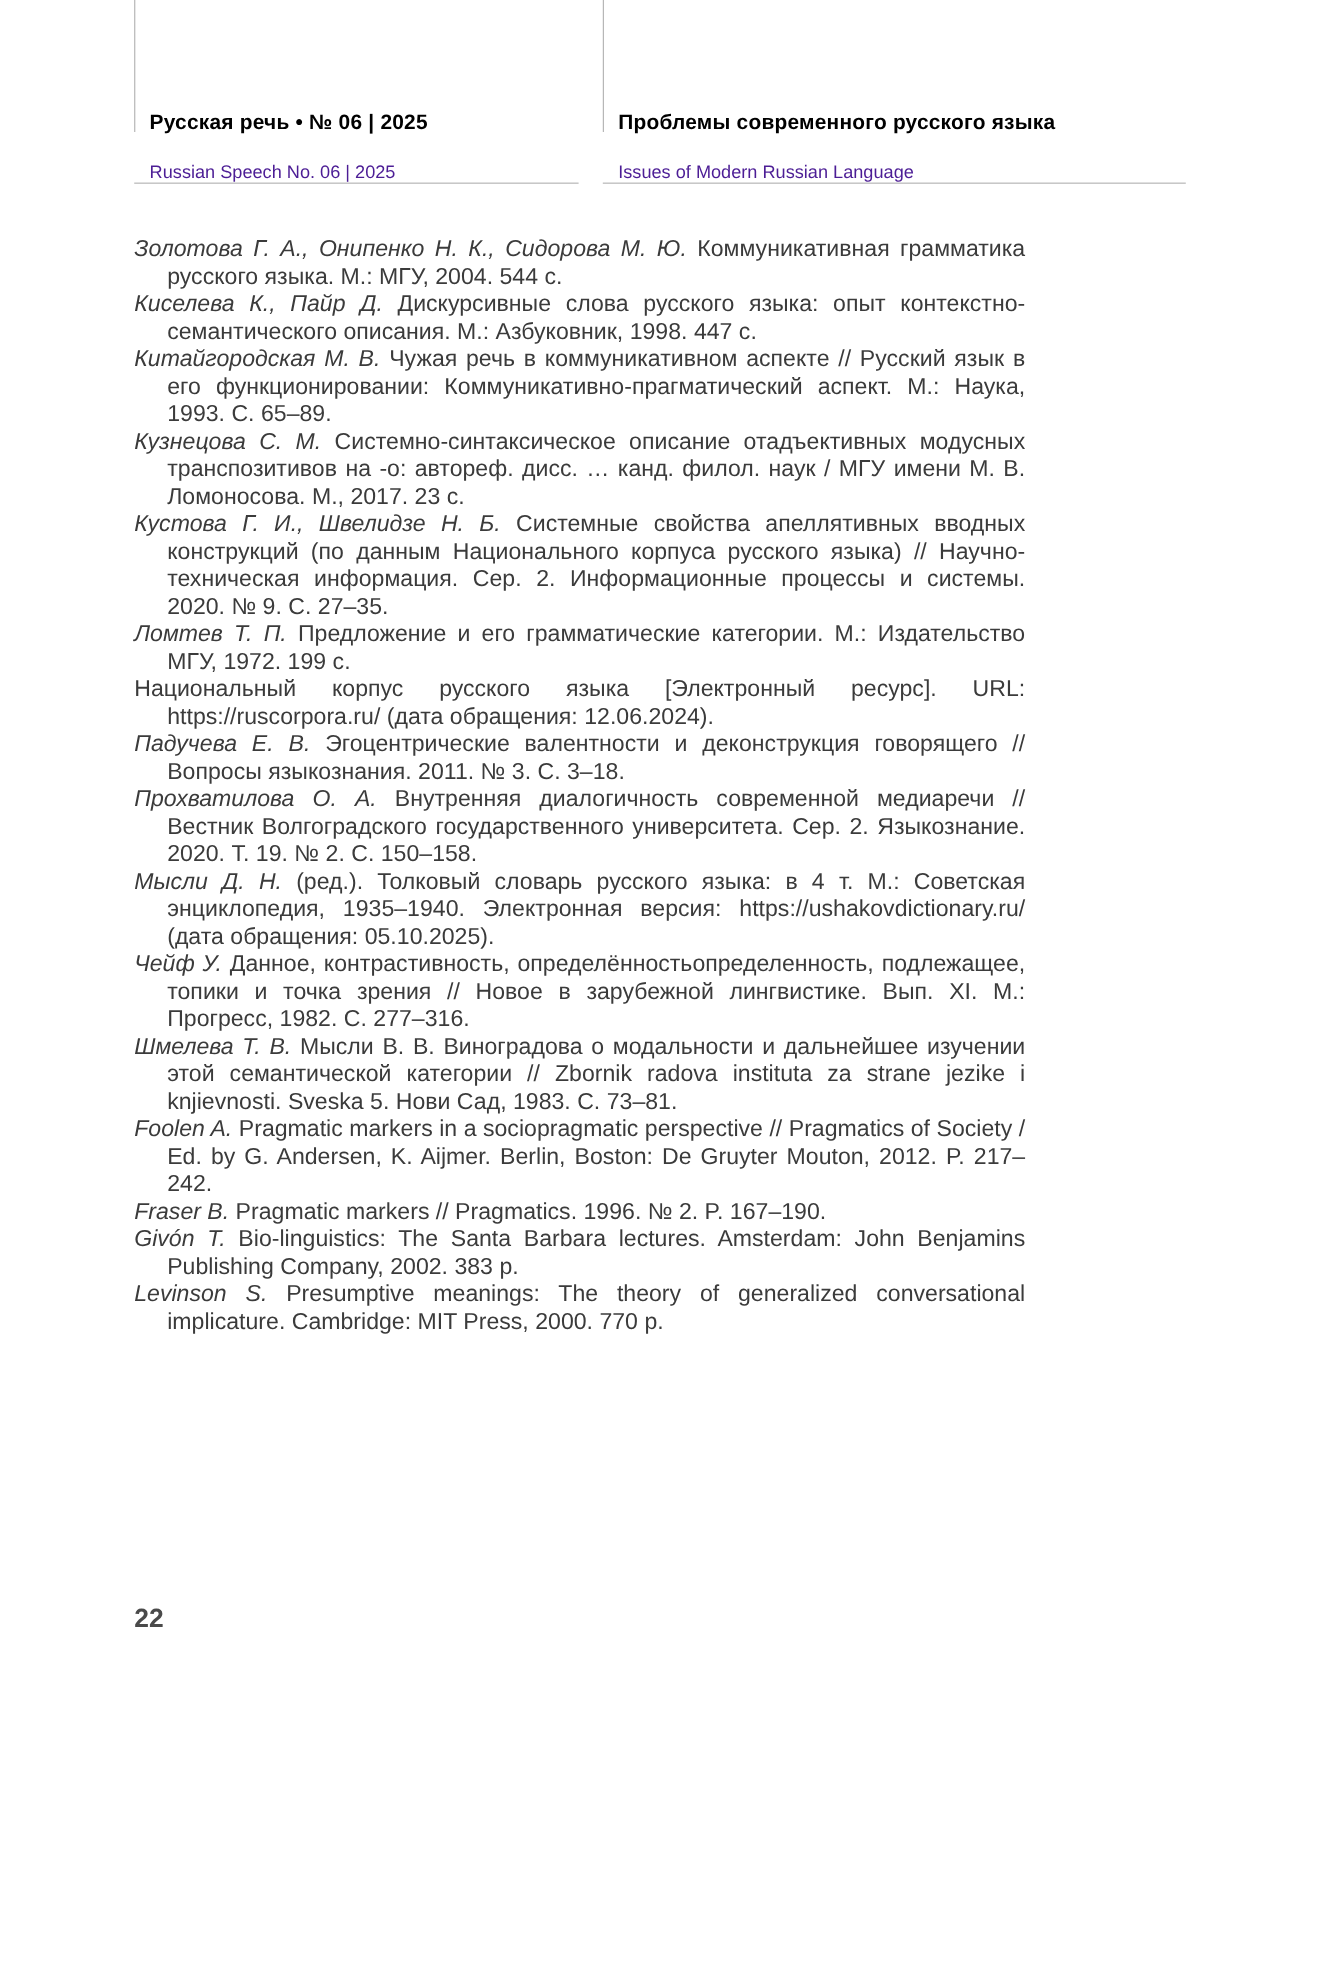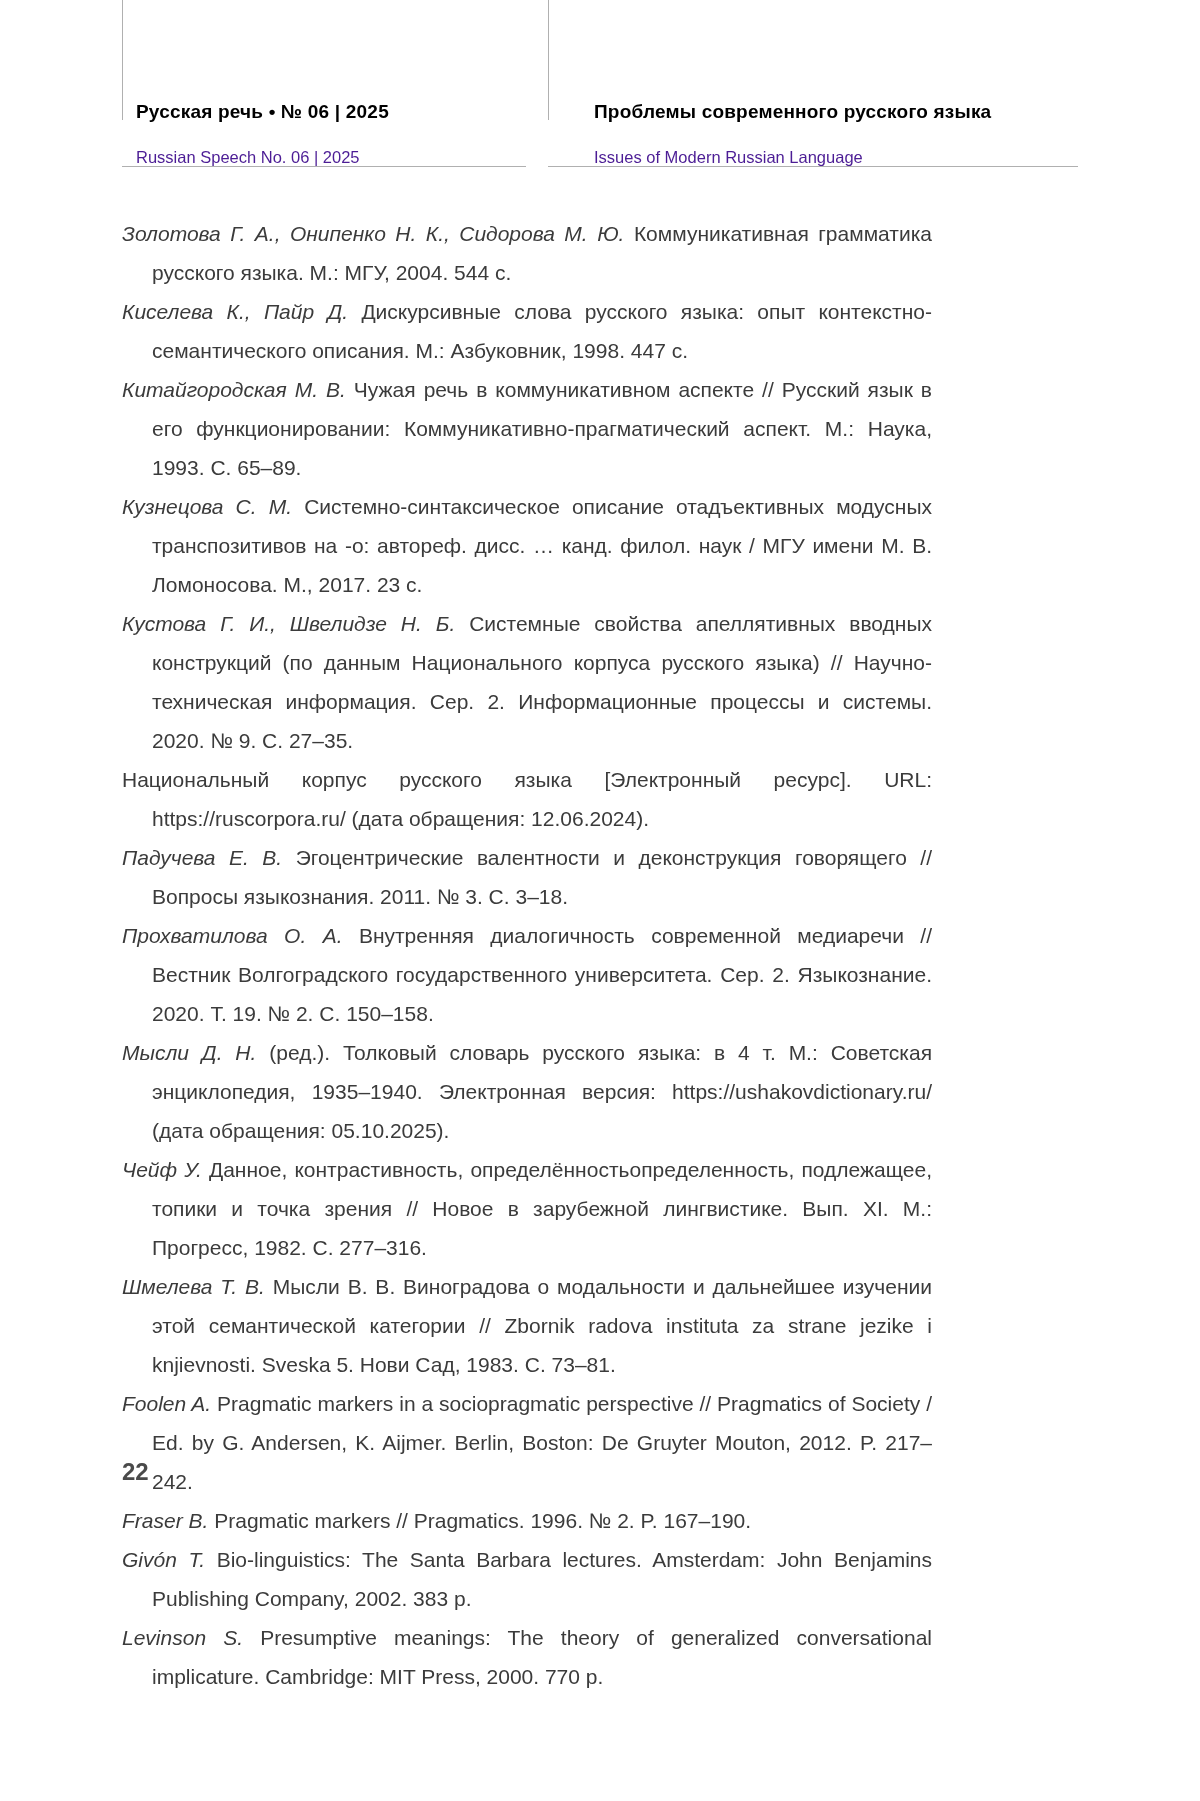--- a/index.html
+++ b/index.html
@@ -30,21 +30,21 @@
     background: #b0b0b0;
     top: 166px;
   }
   .hrule-left  { left: 122px; width: 404px; }
   .hrule-right { left: 548px; width: 530px; }
   .header-block {
     position: absolute;
     top: 100px;
   }
   .header-left  { left: 136px; width: 390px; }
-  .header-right { left: 594px; width: 516px; }
+  .header-right { left: 562px; width: 516px; }
   .header-title {
     color: #000000;
     font-weight: 700;
     font-size: 19px;
     line-height: 23px;
     letter-spacing: 0.2px;
   }
   .header-sub {
     color: #4c1d95;
     font-size: 16.5px;
@@ -53,21 +53,21 @@
   }
   .refs {
     position: absolute;
     left: 122px;
     top: 214px;
     width: 810px;
   }
   .ref {
     margin: 0;
     font-size: 21px;
-    line-height: 39px;
+    line-height: 25px;
     text-align: justify;
     padding-left: 30px;
     text-indent: -30px;
     color: #3b3b3b;
   }
   .ref .author {
     font-style: italic;
   }
   .page-number {
     position: absolute;
@@ -95,20 +95,21 @@
   <div class="header-title">Проблемы современного русского языка</div>
   <div class="header-sub">Issues of Modern Russian Language</div>
 </header>
 
 <main class="refs" id="refs">
     <p class="ref"><span class="author">Золотова Г. А., Онипенко Н. К., Сидорова М. Ю.</span> <span>Коммуникативная грамматика русского языка. М.: МГУ, 2004. 544 с.</span></p>
     <p class="ref"><span class="author">Киселева К., Пайр Д.</span> <span>Дискурсивные слова русского языка: опыт контекстно-семантического описания. М.: Азбуковник, 1998. 447 с.</span></p>
     <p class="ref"><span class="author">Китайгородская М. В.</span> <span>Чужая речь в коммуникативном аспекте // Русский язык в его функционировании: Коммуникативно-прагматический аспект. М.: Наука, 1993. С. 65–89.</span></p>
     <p class="ref"><span class="author">Кузнецова С. М.</span> <span>Системно-синтаксическое описание отадъективных модусных транспозитивов на -о: автореф. дисс. … канд. филол. наук / МГУ имени М. В. Ломоносова. М., 2017. 23 с.</span></p>
     <p class="ref"><span class="author">Кустова Г. И., Швелидзе Н. Б.</span> <span>Системные свойства апеллятивных вводных конструкций (по данным Национального корпуса русского языка) // Научно-техническая информация. Сер. 2. Информационные процессы и системы. 2020. № 9. С. 27–35.</span></p>
+    <p class="ref"><span class="author">Ломтев Т. П.</span> <span>Предложение и его грамматические категории. М.: Издательство МГУ, 1972. 199 с.</span></p>
     <p class="ref"><span>Национальный корпус русского языка [Электронный ресурс]. URL: https://ruscorpora.ru/ (дата обращения: 12.06.2024).</span></p>
     <p class="ref"><span class="author">Падучева Е. В.</span> <span>Эгоцентрические валентности и деконструкция говорящего // Вопросы языкознания. 2011. № 3. С. 3–18.</span></p>
     <p class="ref"><span class="author">Прохватилова О. А.</span> <span>Внутренняя диалогичность современной медиаречи // Вестник Волгоградского государственного университета. Сер. 2. Языкознание. 2020. Т. 19. № 2. С. 150–158.</span></p>
     <p class="ref"><span class="author">Мысли Д. Н.</span> <span>(ред.). Толковый словарь русского языка: в 4 т. М.: Советская энциклопедия, 1935–1940. Электронная версия: https://ushakovdictionary.ru/ (дата обращения: 05.10.2025).</span></p>
     <p class="ref"><span class="author">Чейф У.</span> <span>Данное, контрастивность, определённостьопределенность, подлежащее, топики и точка зрения // Новое в зарубежной лингвистике. Вып. XI. М.: Прогресс, 1982. С. 277–316.</span></p>
     <p class="ref"><span class="author">Шмелева Т. В.</span> <span>Мысли В. В. Виноградова о модальности и дальнейшее изучении этой семантической категории // Zbornik radova instituta za strane jezike i knjievnosti. Sveska 5. Нови Сад, 1983. С. 73–81.</span></p>
     <p class="ref"><span class="author">Foolen A.</span> <span>Pragmatic markers in a sociopragmatic perspective // Pragmatics of Society / Ed. by G. Andersen, K. Aijmer. Berlin, Boston: De Gruyter Mouton, 2012. P. 217–242.</span></p>
     <p class="ref"><span class="author">Fraser B.</span> <span>Pragmatic markers // Pragmatics. 1996. № 2. P. 167–190.</span></p>
     <p class="ref"><span class="author">Givón T.</span> <span>Bio-linguistics: The Santa Barbara lectures. Amsterdam: John Benjamins Publishing Company, 2002. 383 p.</span></p>
     <p class="ref"><span class="author">Levinson S.</span> <span>Presumptive meanings: The theory of generalized conversational implicature. Cambridge: MIT Press, 2000. 770 p.</span></p>

